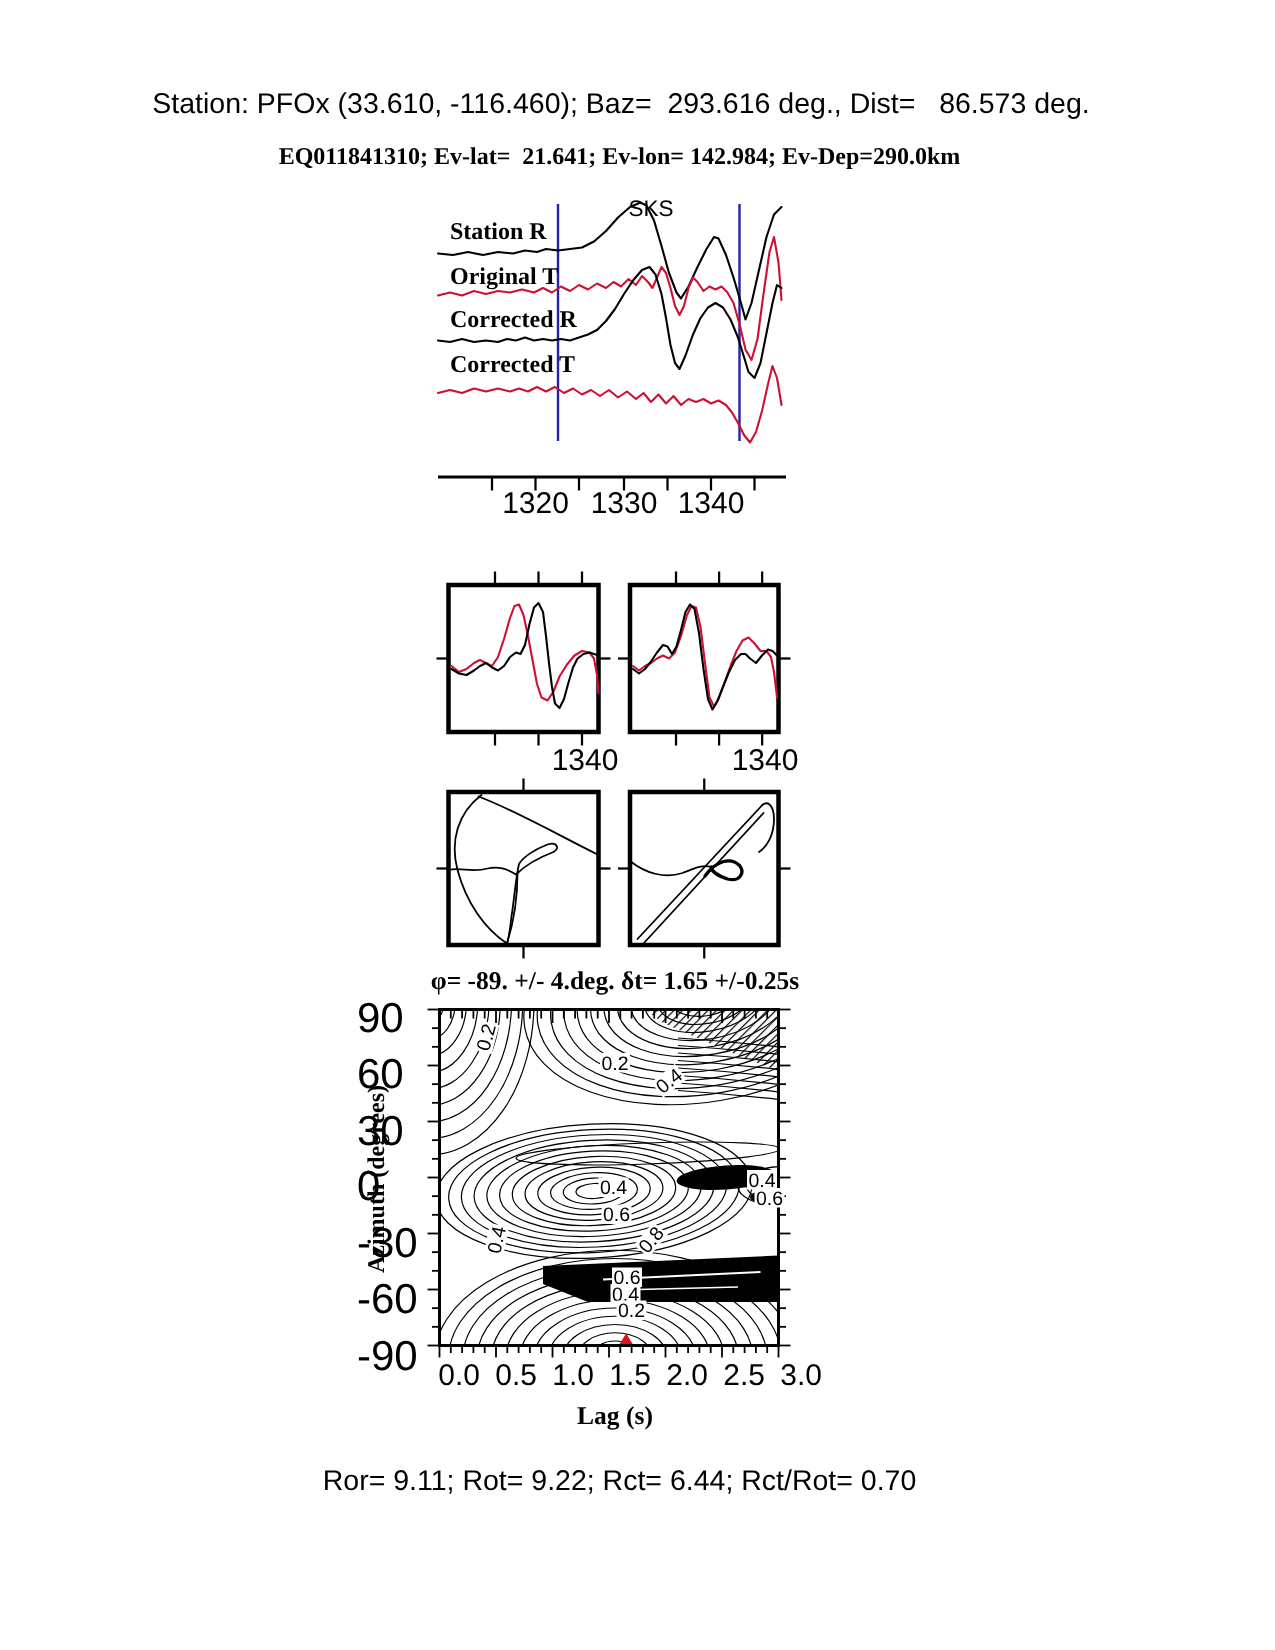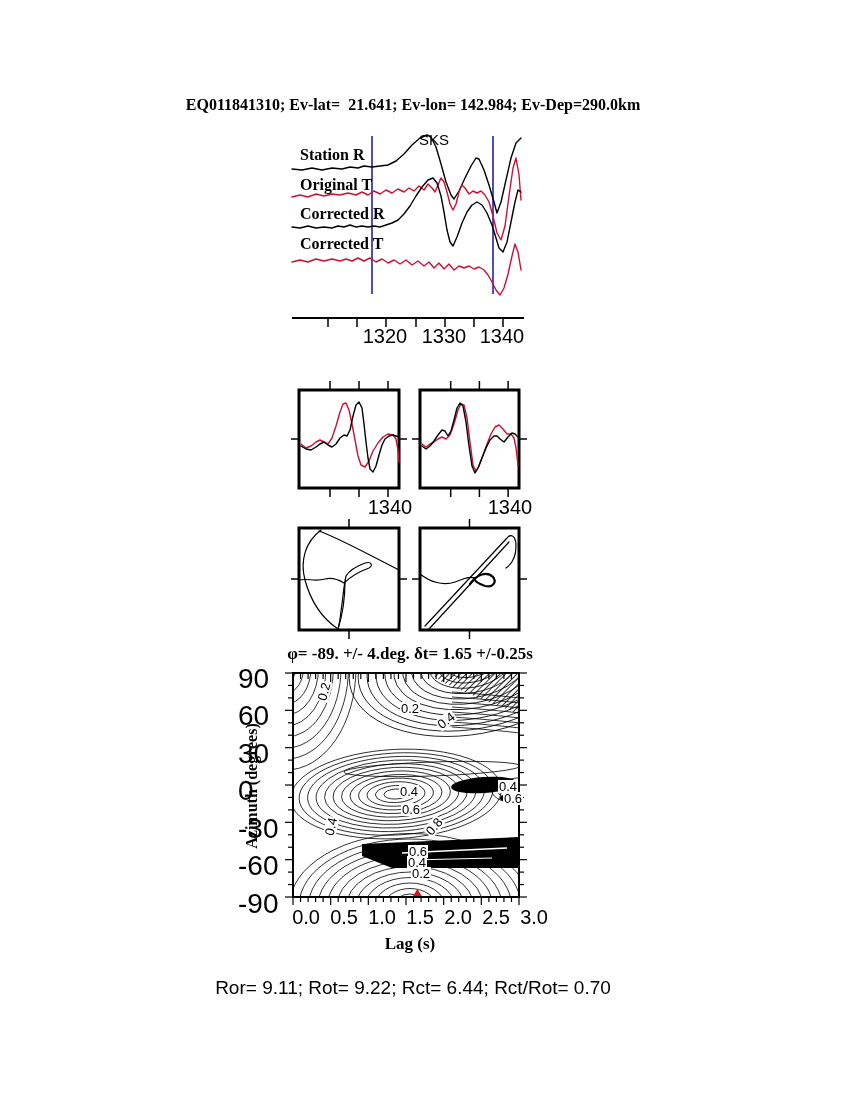--- a/index.html
+++ b/index.html
@@ -10,39 +10,40 @@
   .pre{white-space:pre;}
   .title1{left:0;top:59px;width:828px;font-size:19px;}
   .title2{left:0;top:96px;width:826px;font-size:16px;font-weight:bold;
           font-family:"Liberation Serif",serif;}
   .phase-label{left:412px;top:131px;width:44px;font-size:15px;}
   .trace-label{left:300px;width:110px;font-size:16px;font-weight:bold;
                font-family:"Liberation Serif",serif;white-space:nowrap;}
   .time-axis-title{left:348px;top:299px;width:180px;font-size:18px;}
   .tick-num{font-size:20px;width:56px;}
   .cmp-tick{top:496px;}
-  .time-tick{top:325px;margin-left:28px;}
+  .time-tick{top:325px;}
   .xtick{top:906px;text-align:right;}
   .ytick{width:48px;text-align:left;left:238px;font-size:28px;}
   .contour-title{left:240px;top:644px;width:340px;font-size:17px;font-weight:bold;
                  font-family:"Liberation Serif",serif;}
   .ylabel-rot{left:182px;top:777px;width:140px;font-size:16px;font-weight:bold;
               font-family:"Liberation Serif",serif;transform:rotate(-90deg);}
   .lag-label{left:330px;top:934px;width:160px;font-size:17px;font-weight:bold;
              font-family:"Liberation Serif",serif;}
   .footer-line{left:0;top:961px;width:826px;font-size:19px;margin-top:16px;}
   .contour-label{position:absolute;font-size:13px;background:#fff;line-height:13px;
                  padding:0 1px;white-space:nowrap;}
   svg{position:absolute;overflow:visible;}
 </style>
 </head>
 <body>
 
 <div class="page">
 
+  <div class="abs ctr pre title1">Station: PFOx (33.610, -116.460); Baz=  293.616 deg., Dist=   86.573 deg.</div>
   <div class="abs ctr pre title2">EQ011841310; Ev-lat=  21.641; Ev-lon= 142.984; Ev-Dep=290.0km</div>
 
   <div class="abs ctr phase-label">SKS</div>
   <svg id="wave-svg" style="left:288px;top:130px" width="240" height="172" viewBox="0 0 240 172">
       <line x1="84" y1="6" x2="84" y2="164" stroke="#2222aa" stroke-width="1.6"></line>
       <line x1="205" y1="6" x2="205" y2="164" stroke="#2222aa" stroke-width="1.6"></line>
       <polyline points="4,39 14,40 24,38 34,40 44,38 54,39 62,37 70,38 76,36 84,37 92,36 100,35 108,31 116,24 124,15 132,8 139,5 143,7 148,17 153,34 158,52 163,65 166,69 171,61 177,48 183,36 188,28 191,29 196,40 201,55 206,72 209,83 213,72 218,50 223,28 228,13 233,8" fill="none" stroke="#000000" stroke-width="1.4" stroke-linejoin="round" stroke-linecap="round"></polyline>
       <polyline points="4,67 12,65 20,67 28,64 36,66 44,64 52,65 60,63 68,65 74,62 80,65 86,61 92,64 98,60 104,63 110,59 116,62 121,58 126,61 131,56 136,60 140,54 144,58 147,62 150,55 153,48 156,52 159,62 162,74 165,80 168,74 171,62 174,55 177,58 181,64 185,61 189,63 193,61 197,65 201,72 205,86 209,103 213,110 217,96 221,66 225,38 228,28 231,45 233,70" fill="none" stroke="#cc1133" stroke-width="1.4" stroke-linejoin="round" stroke-linecap="round"></polyline>
       <polyline points="4,97 12,98 20,96 28,98 36,97 44,98 50,96 56,97 62,95 68,97 74,96 80,97 86,96 92,97 98,95 104,93 110,90 116,84 122,76 128,66 134,57 140,50 145,48 149,53 153,66 156,82 159,100 162,112 165,116 169,107 174,93 179,82 184,75 189,72 194,75 199,83 204,95 208,108 211,118 215,122 219,112 223,92 227,72 230,60 233,62" fill="none" stroke="#000000" stroke-width="1.4" stroke-linejoin="round" stroke-linecap="round"></polyline>
       <polyline points="4,132 12,130 20,132 28,129 36,131 44,129 52,131 58,129 64,131 70,128 76,131 82,128 88,132 94,129 100,133 106,130 112,134 118,130 124,135 130,131 136,136 141,132 146,138 151,133 156,139 161,134 166,140 171,136 176,138 181,136 186,139 191,137 196,140 200,145 204,152 208,160 212,165 216,158 220,144 224,126 227,114 230,122 233,140" fill="none" stroke="#cc1133" stroke-width="1.4" stroke-linejoin="round" stroke-linecap="round"></polyline>

